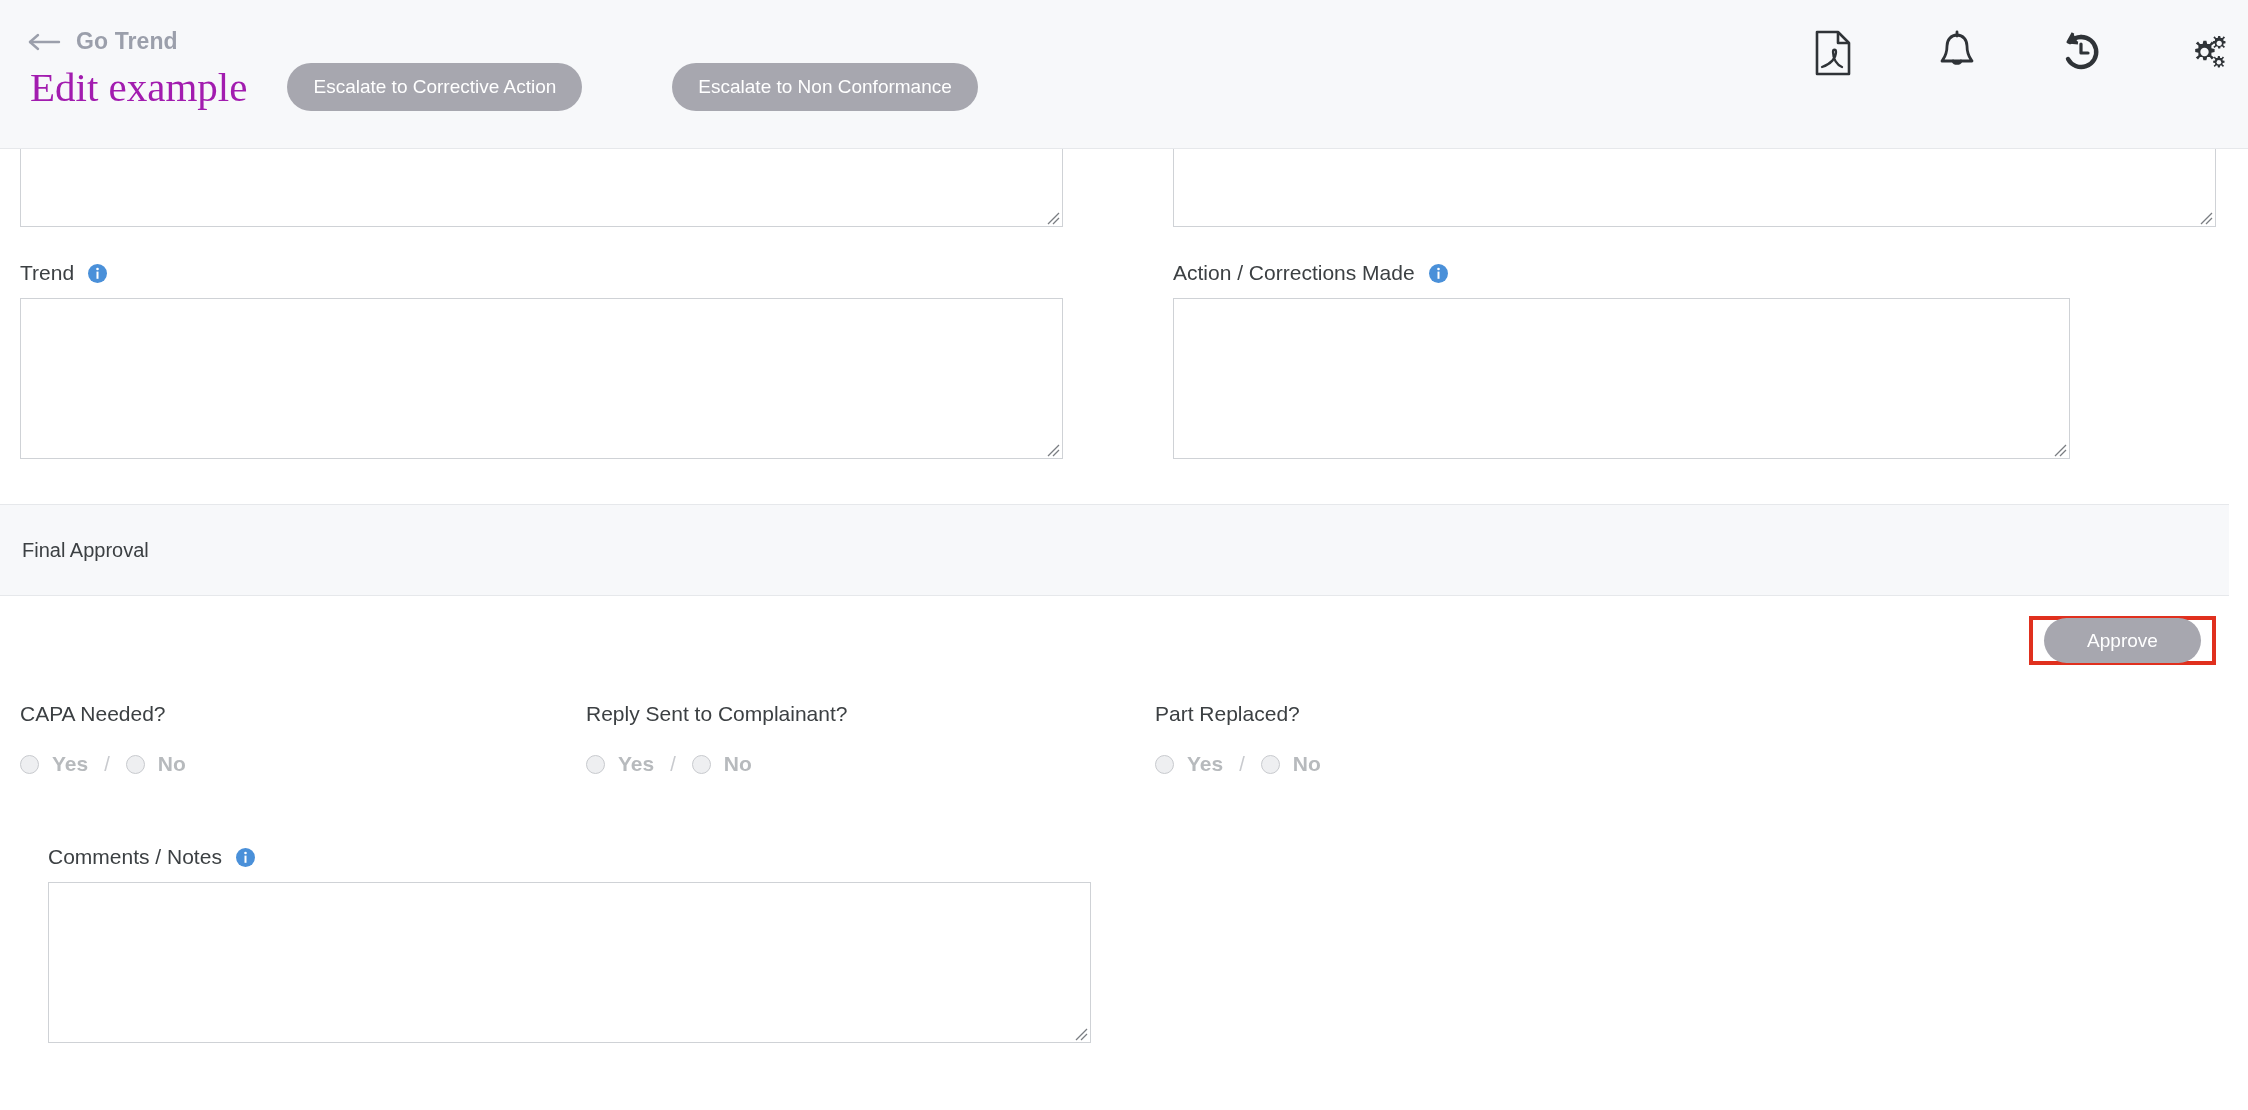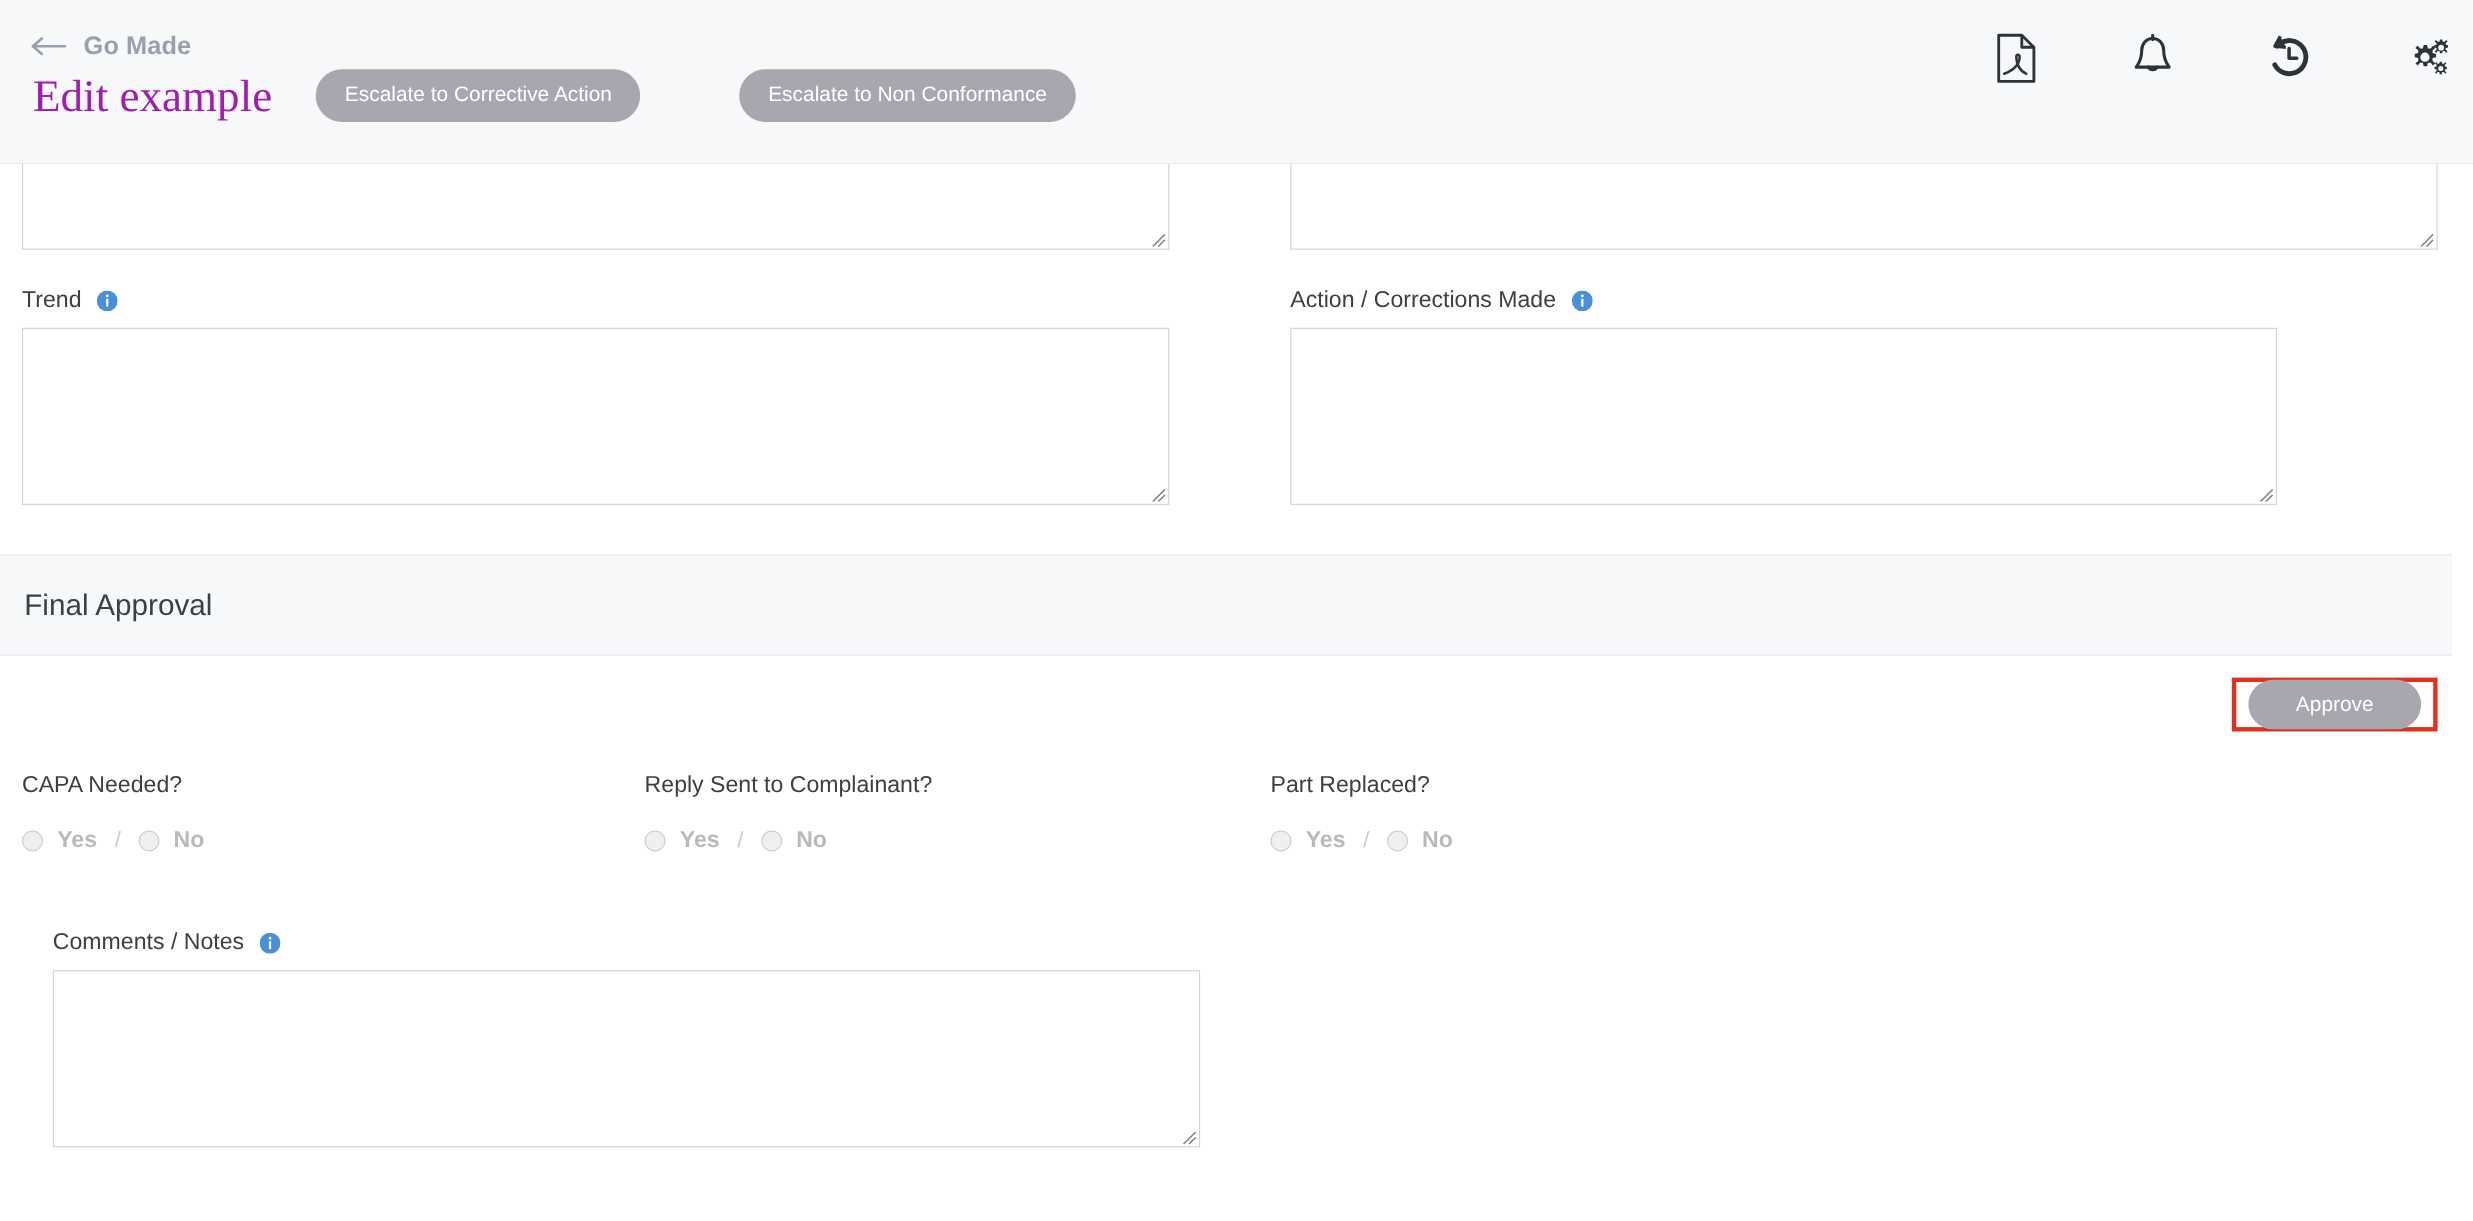--- a/index.html
+++ b/index.html
@@ -179,21 +179,21 @@
     height: 92px;
     background: #f7f8fa;
     border-top: 1px solid #e6e8eb;
     border-bottom: 1px solid #e6e8eb;
     box-sizing: border-box;
     display: flex;
     align-items: center;
   }
   .final-band-title {
     margin-left: 22px;
-    font-size: 27px;
+    font-size: 20px;
     color: #3c4043;
     font-weight: normal;
   }
 
   
   .approve-wrap {
     position: absolute;
     top: 616px;
     left: 2029px;
     width: 187px;
@@ -277,21 +277,21 @@
 
   <div class="header">
 
     <div class="go-back">
       <span class="arrow">
         <svg viewBox="0 0 34 20" width="34" height="20" fill="none" stroke="#9b9fab" stroke-width="2.4" stroke-linecap="round" stroke-linejoin="round">
           <line x1="2" y1="10" x2="31" y2="10"></line>
           <polyline points="10,3 2,10 10,17"></polyline>
         </svg>
       </span>
-      <span class="go-back-label">Go Made</span>
+      <span class="go-back-label">Go Trend</span>
     </div>
 
     <div class="title-row">
       <div class="page-title">Edit example</div>
       <button class="escalate-btn">Escalate to Corrective Action</button>
       <button class="escalate-btn second">Escalate to Non Conformance</button>
     </div>
 
     <div class="header-icons">
 

